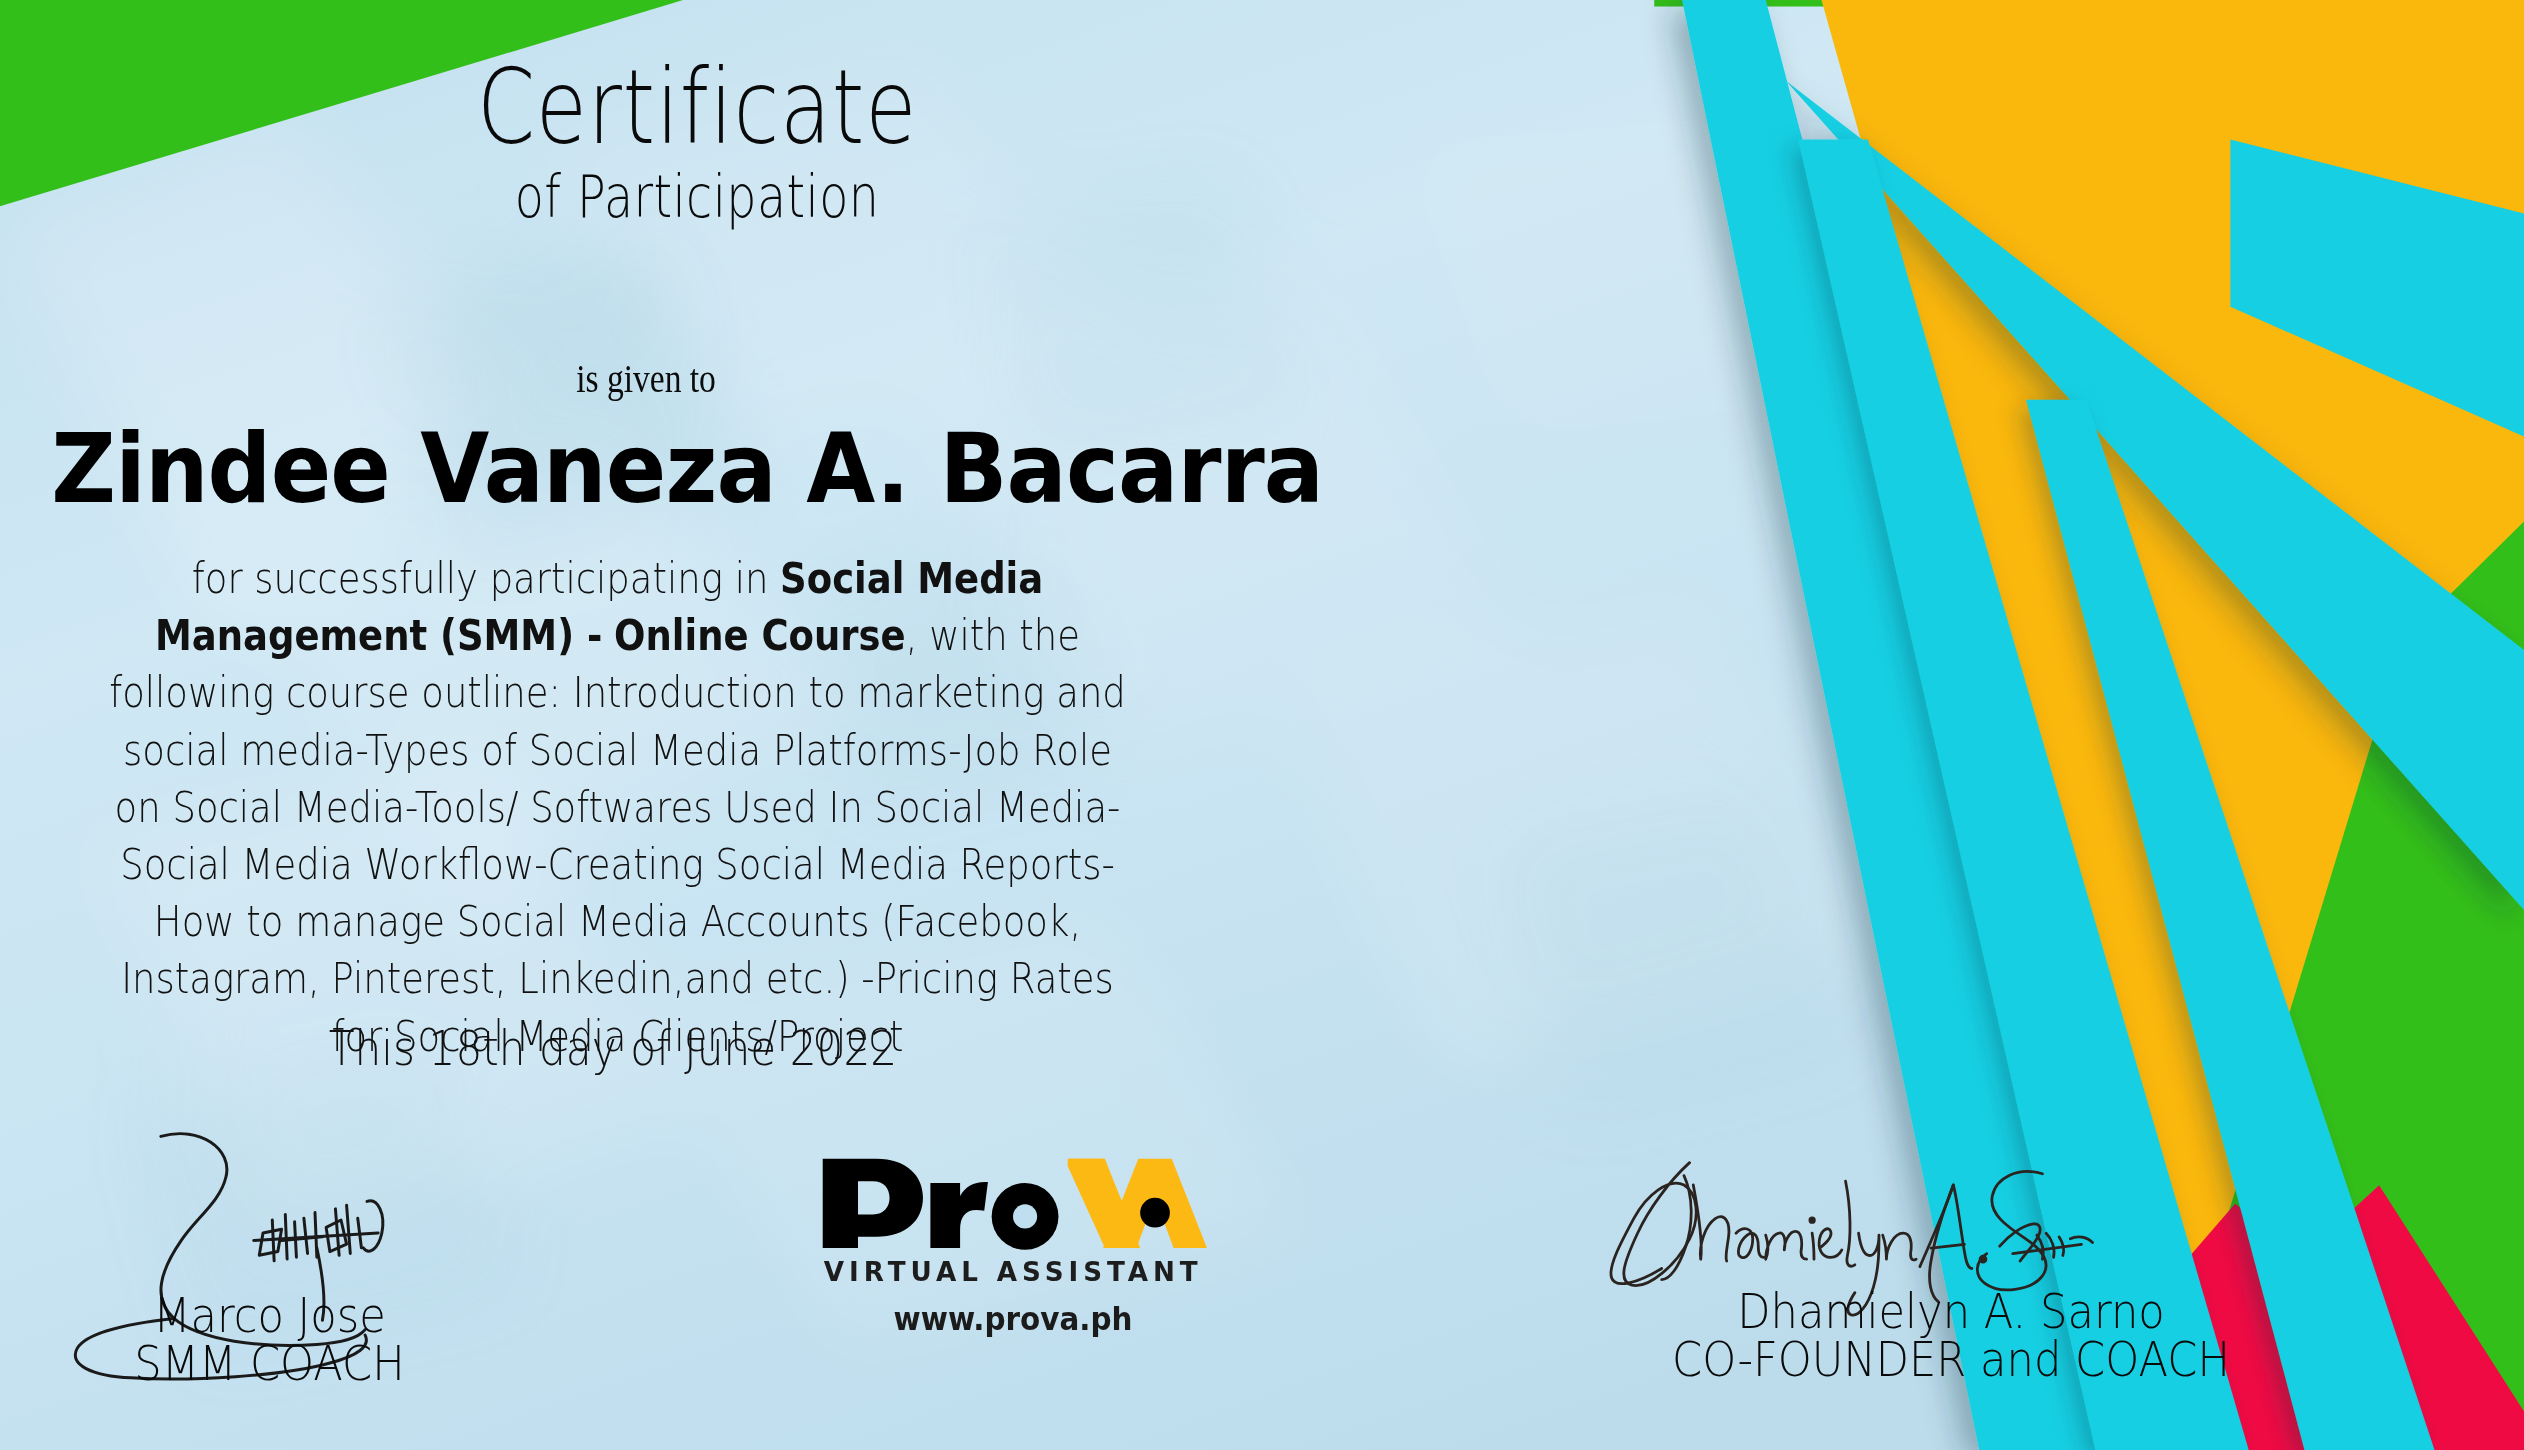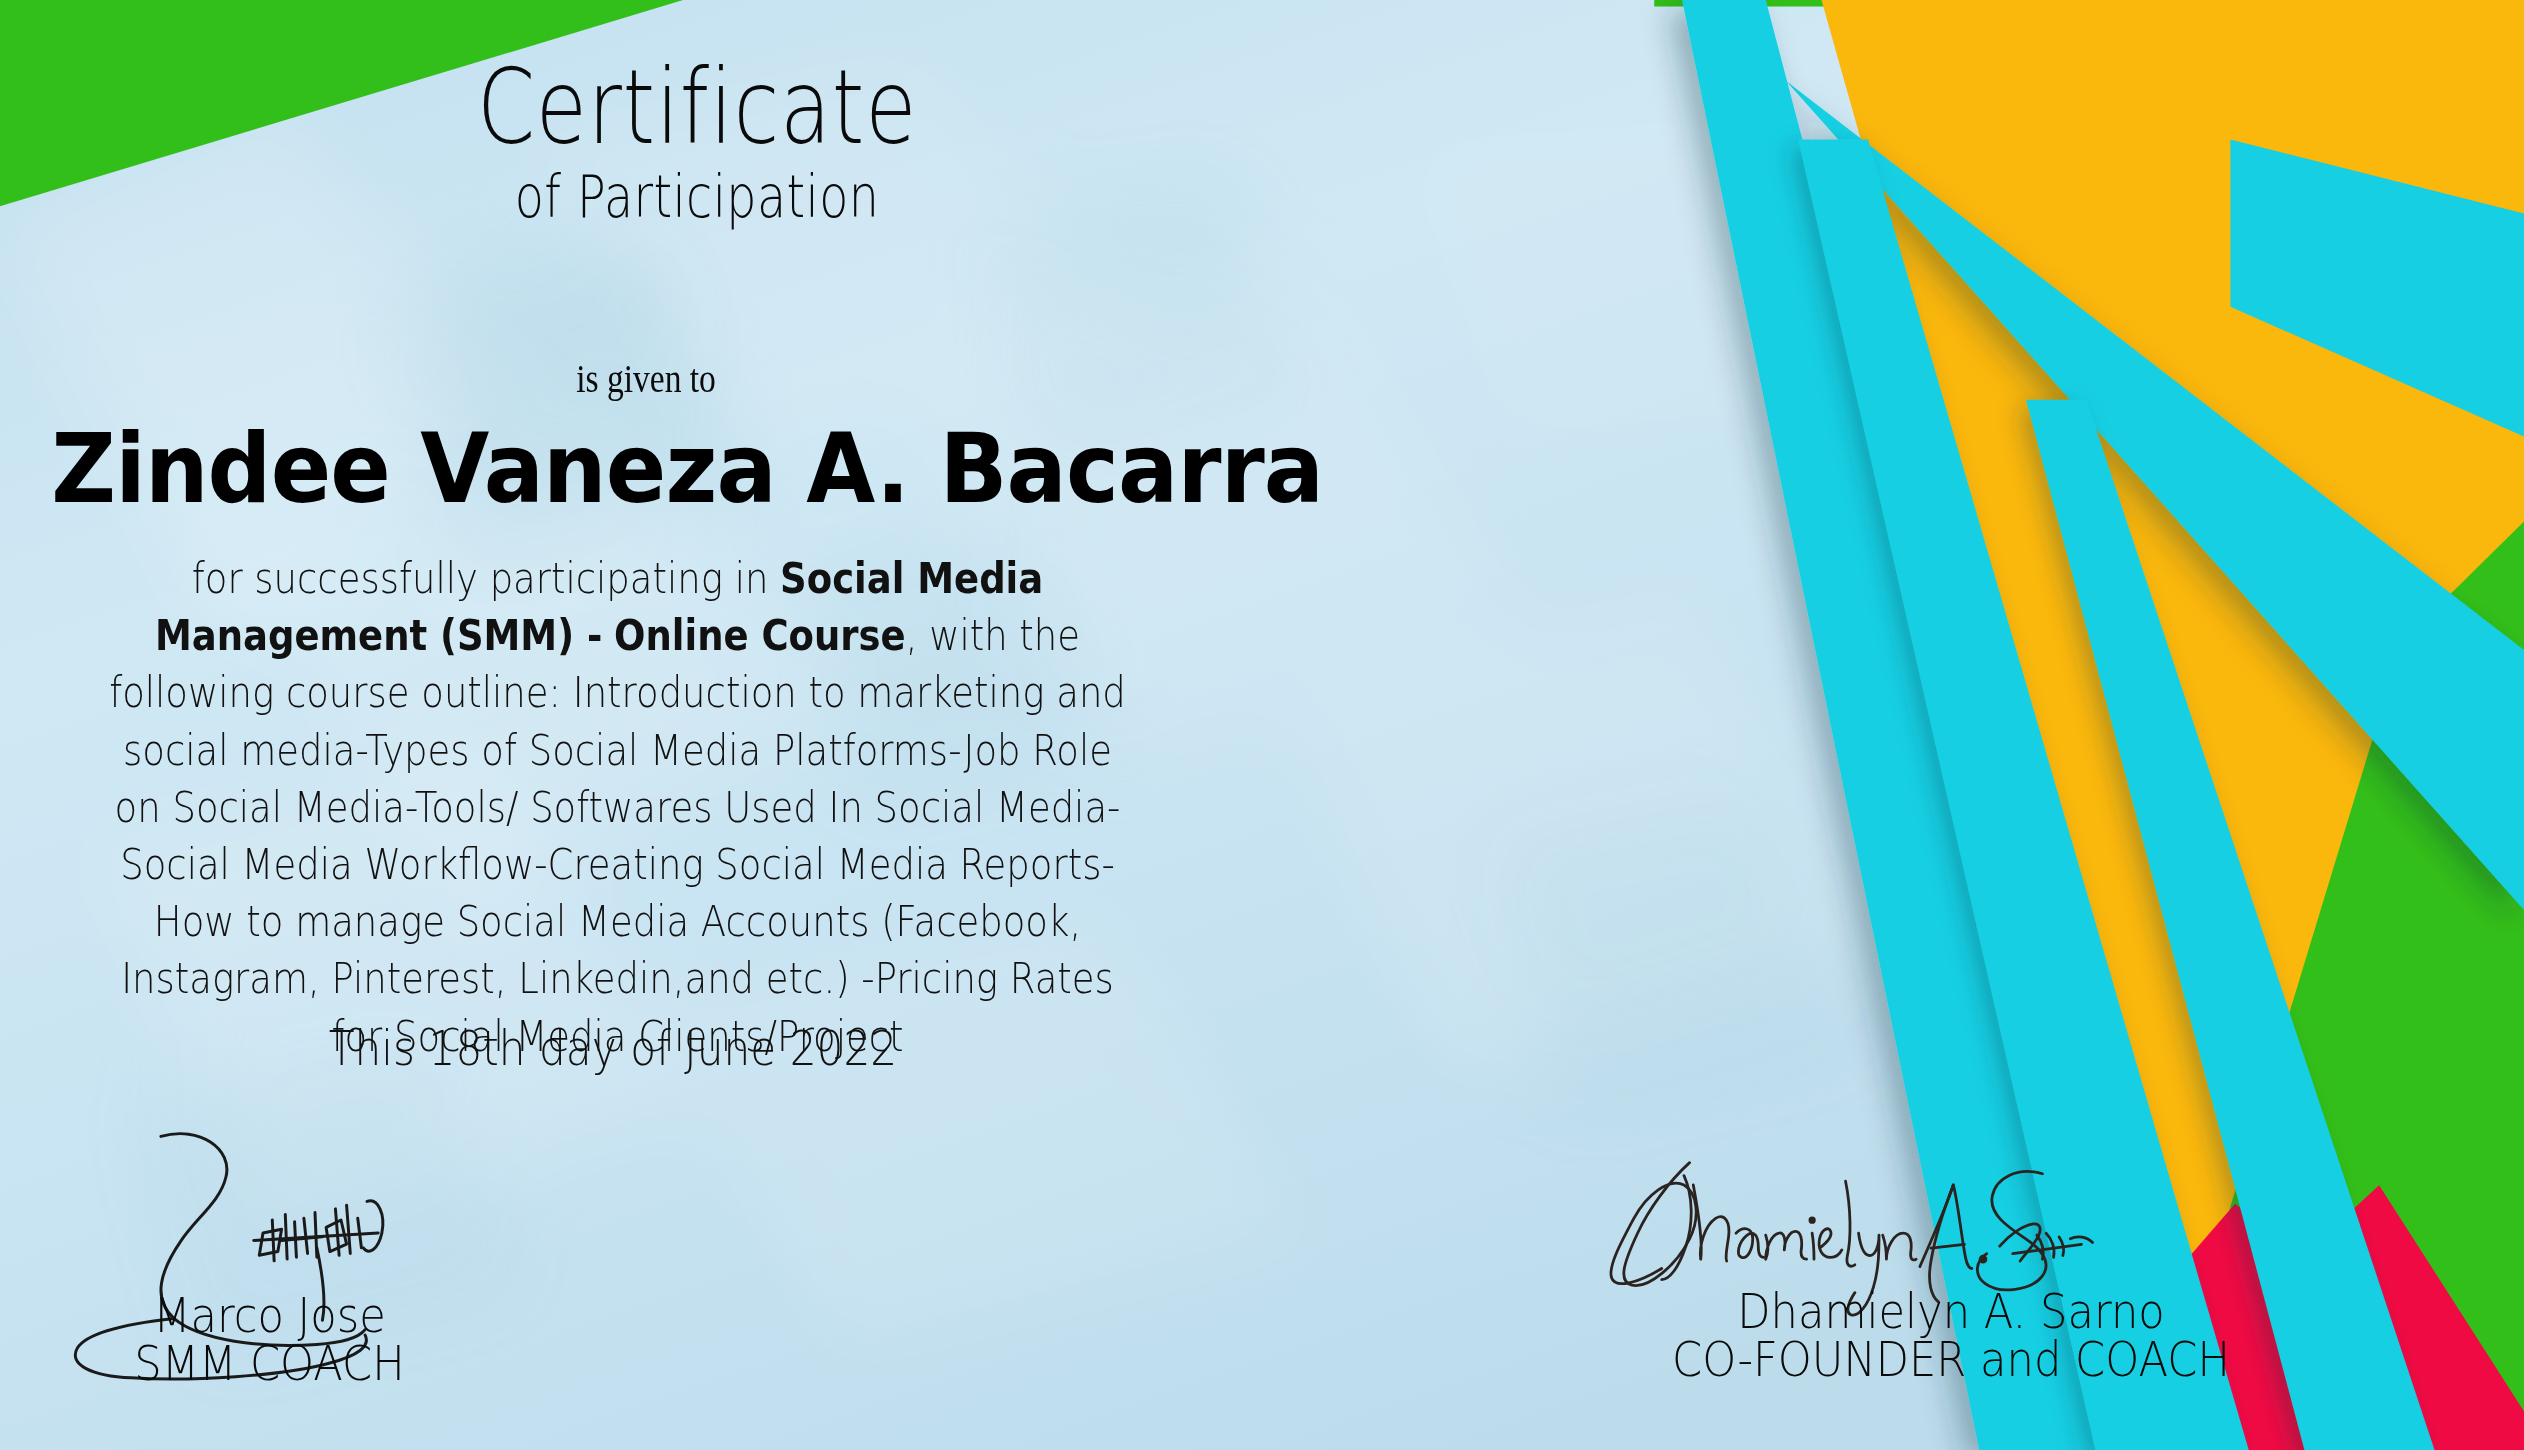--- a/index.html
+++ b/index.html
@@ -274,20 +274,42 @@
 
     <div class="recipient">Zindee Vaneza A. Bacarra</div>
 
     <div class="body-text">
       <span>for successfully participating in </span><b>Social Media Management (SMM) -</b>
       <b>Online Course</b><span>, with the following course outline: Introduction to marketing and social media-Types of Social Media Platforms-Job Role on Social Media-Tools/ Softwares Used In Social Media-Social Media Workflow-Creating Social Media Reports-How to manage Social Media Accounts (Facebook, Instagram, Pinterest, Linkedin,and etc.) -Pricing Rates for Social Media Clients/Project</span>
     </div>
 
     <div class="date-line">This 18th day of June 2022</div>
 
+    <div class="logo-block">
+      <svg class="logo-mark" width="388" height="95" viewBox="0 0 418 102">
+
+        <path d="M4 4 H62 C94 4 112 22 112 46 C112 70 94 88 62 88 H42 V100 H4 Z
+                 M42 28 V64 H58 C70 64 76 56 76 46 C76 36 70 28 58 28 Z" fill="#000000"></path>
+
+        <path d="M120 30 H152 V44 C158 33 168 28 182 29 L178 60 C160 56 152 64 152 80 V100 H120 Z" fill="#000000"></path>
+
+        <circle cx="222" cy="66" r="36" fill="#000000"></circle>
+        <circle cx="222" cy="66" r="13" fill="#bfdff0"></circle>
+
+        <path d="M268 4 H306 L340 80 L332 100 H308 L268 12 Z" fill="#FDB913"></path>
+        <path d="M306 4 H344 L316 100 H292 Z" fill="#FDB913" opacity="0"></path>
+        <path d="M270 4 H308 L346 100 H310 Z" fill="#FDB913"></path>
+
+        <path d="M344 4 H380 L418 100 H382 L362 46 L342 100 H306 Z" fill="#FDB913"></path>
+
+        <circle cx="362" cy="62" r="16" fill="#000000"></circle>
+      </svg>
+      <div class="logo-tagline">VIRTUAL ASSISTANT</div>
+      <div class="logo-url">www.prova.ph</div>
+    </div>
 
     <svg class="sig-graphic sig-graphic-left" width="437" height="260" viewBox="0 0 470 280">
       <g fill="none" stroke="#1a1a1a" stroke-width="3.2" stroke-linecap="round" stroke-linejoin="round">
         <path d="M118 8 C160 -4 196 22 188 52 C182 78 156 96 140 120
                  C118 152 108 182 132 204 C160 228 226 236 286 232
                  C312 230 330 226 338 216"></path>
         <path d="M132 204 C96 208 40 216 28 236 C18 254 44 266 86 268
                  C150 272 250 266 300 252 C330 244 344 234 338 222"></path>
 
         <path d="M228 112 L248 108 L244 132 L224 136 Z"></path>

